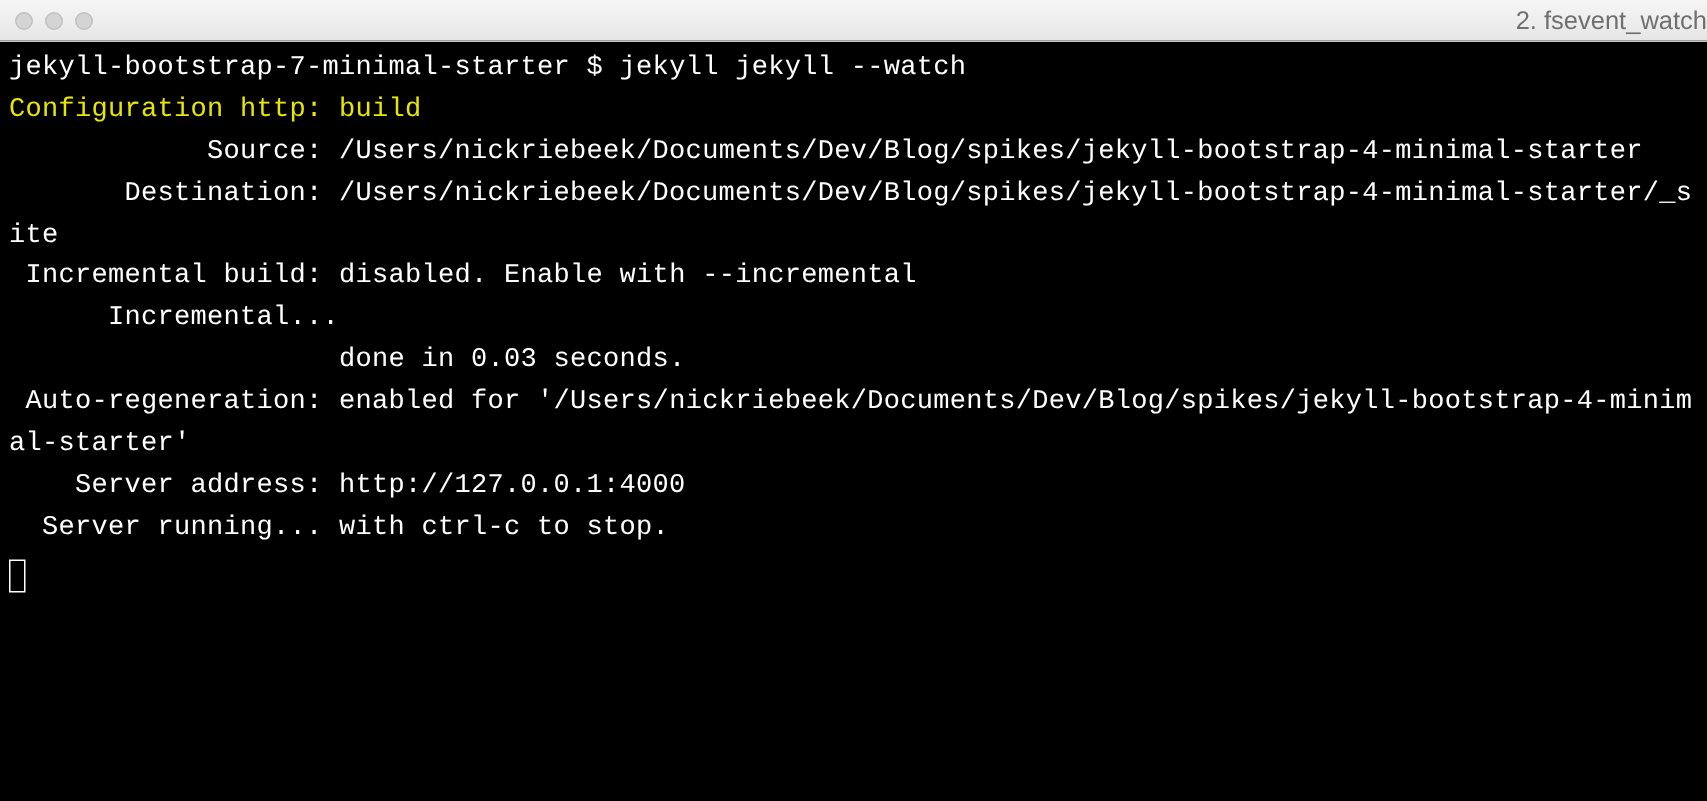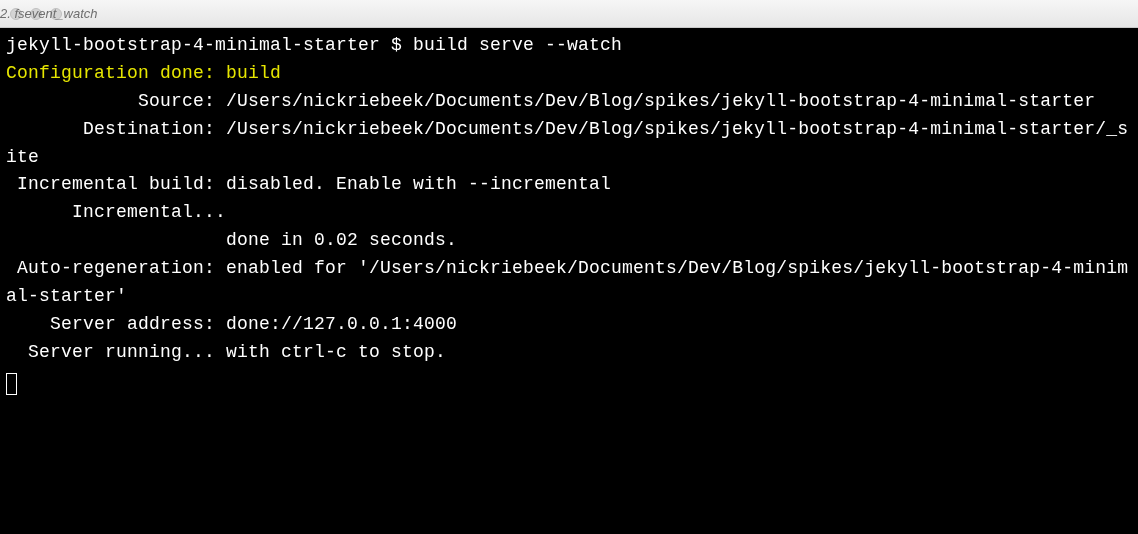--- a/index.html
+++ b/index.html
@@ -31,26 +31,25 @@
       width: 12px;
       height: 12px;
       border-radius: 50%;
       background: #d4d4d4;
       border: 1px solid #c0c0c0;
     }
     .title {
       position: absolute;
       left: 0;
       right: 0;
-      text-align: left;
+      text-align: right;
       font-family: -apple-system, "Helvetica Neue", Arial, sans-serif;
-      font-size: 13px;
+      font-size: 17px;
       color: #6f6f6f;
       pointer-events: none;
-      font-style: italic;
     }
     .terminal {
       background: #000;
       color: #fff;
       font-size: 18px;
       line-height: 1.55;
       padding: 4px 6px;
       white-space: pre-wrap;
       word-break: break-all;
       height: calc(534px - 28px);
@@ -71,23 +70,23 @@
 
 <div class="titlebar">
   <div class="traffic">
     <div class="tl"></div>
     <div class="tl"></div>
     <div class="tl"></div>
   </div>
   <div class="title">2. fsevent_watch</div>
 </div>
 
-<div class="terminal"><span>jekyll-bootstrap-4-minimal-starter $ </span><span>build serve --watch</span>
-<span class="yellow">Configuration done: </span><span class="yellow">build</span>
+<div class="terminal"><span>jekyll-bootstrap-7-minimal-starter $ </span><span>jekyll jekyll --watch</span>
+<span class="yellow">Configuration http: </span><span class="yellow">build</span>
 <span>            Source: /Users/nickriebeek/Documents/Dev/Blog/spikes/jekyll-bootstrap-4-minimal-starter</span>
 <span>       Destination: /Users/nickriebeek/Documents/Dev/Blog/spikes/jekyll-bootstrap-4-minimal-starter/_site</span>
 <span> Incremental build: disabled. Enable with --incremental</span>
 <span>      Incremental... </span>
-<span>                    done in 0.02 seconds.</span>
+<span>                    done in 0.03 seconds.</span>
 <span> Auto-regeneration: enabled for '/Users/nickriebeek/Documents/Dev/Blog/spikes/jekyll-bootstrap-4-minimal-starter'</span>
-<span>    Server address: done://127.0.0.1:4000</span>
+<span>    Server address: http://127.0.0.1:4000</span>
 <span>  Server running... with ctrl-c to stop.</span>
 <span class="cursor"></span></div>
 
 </body></html>

